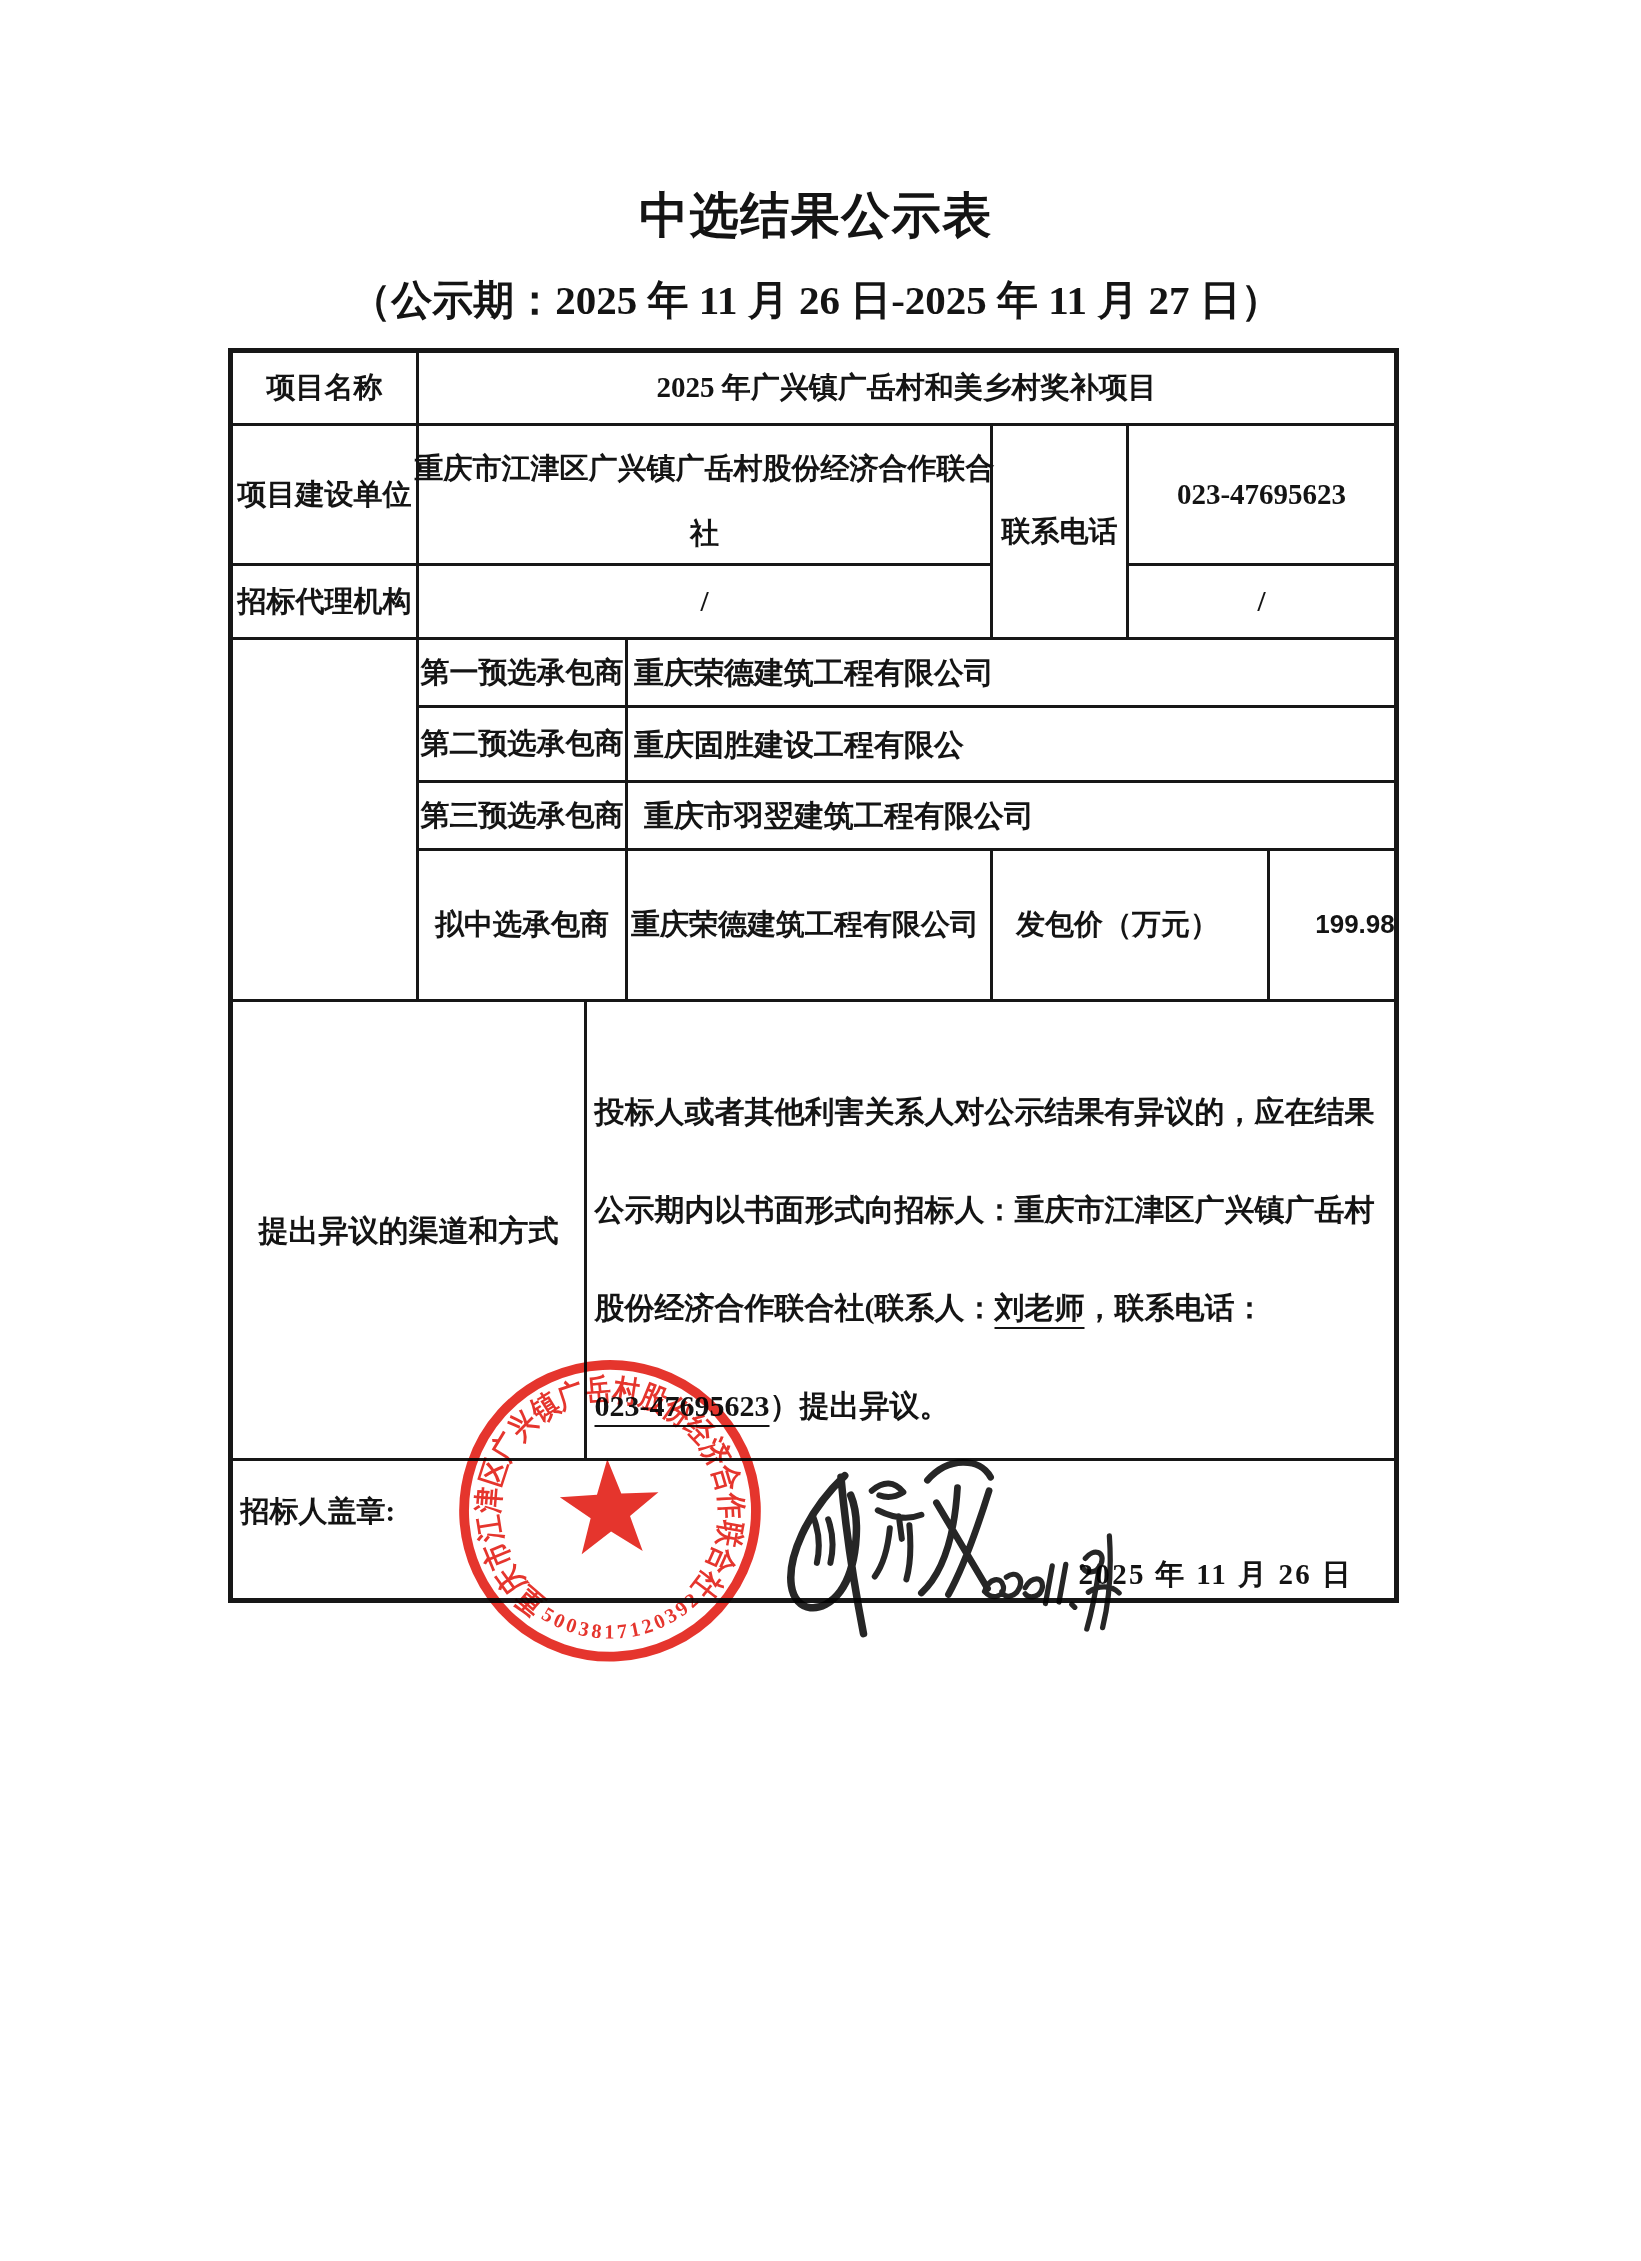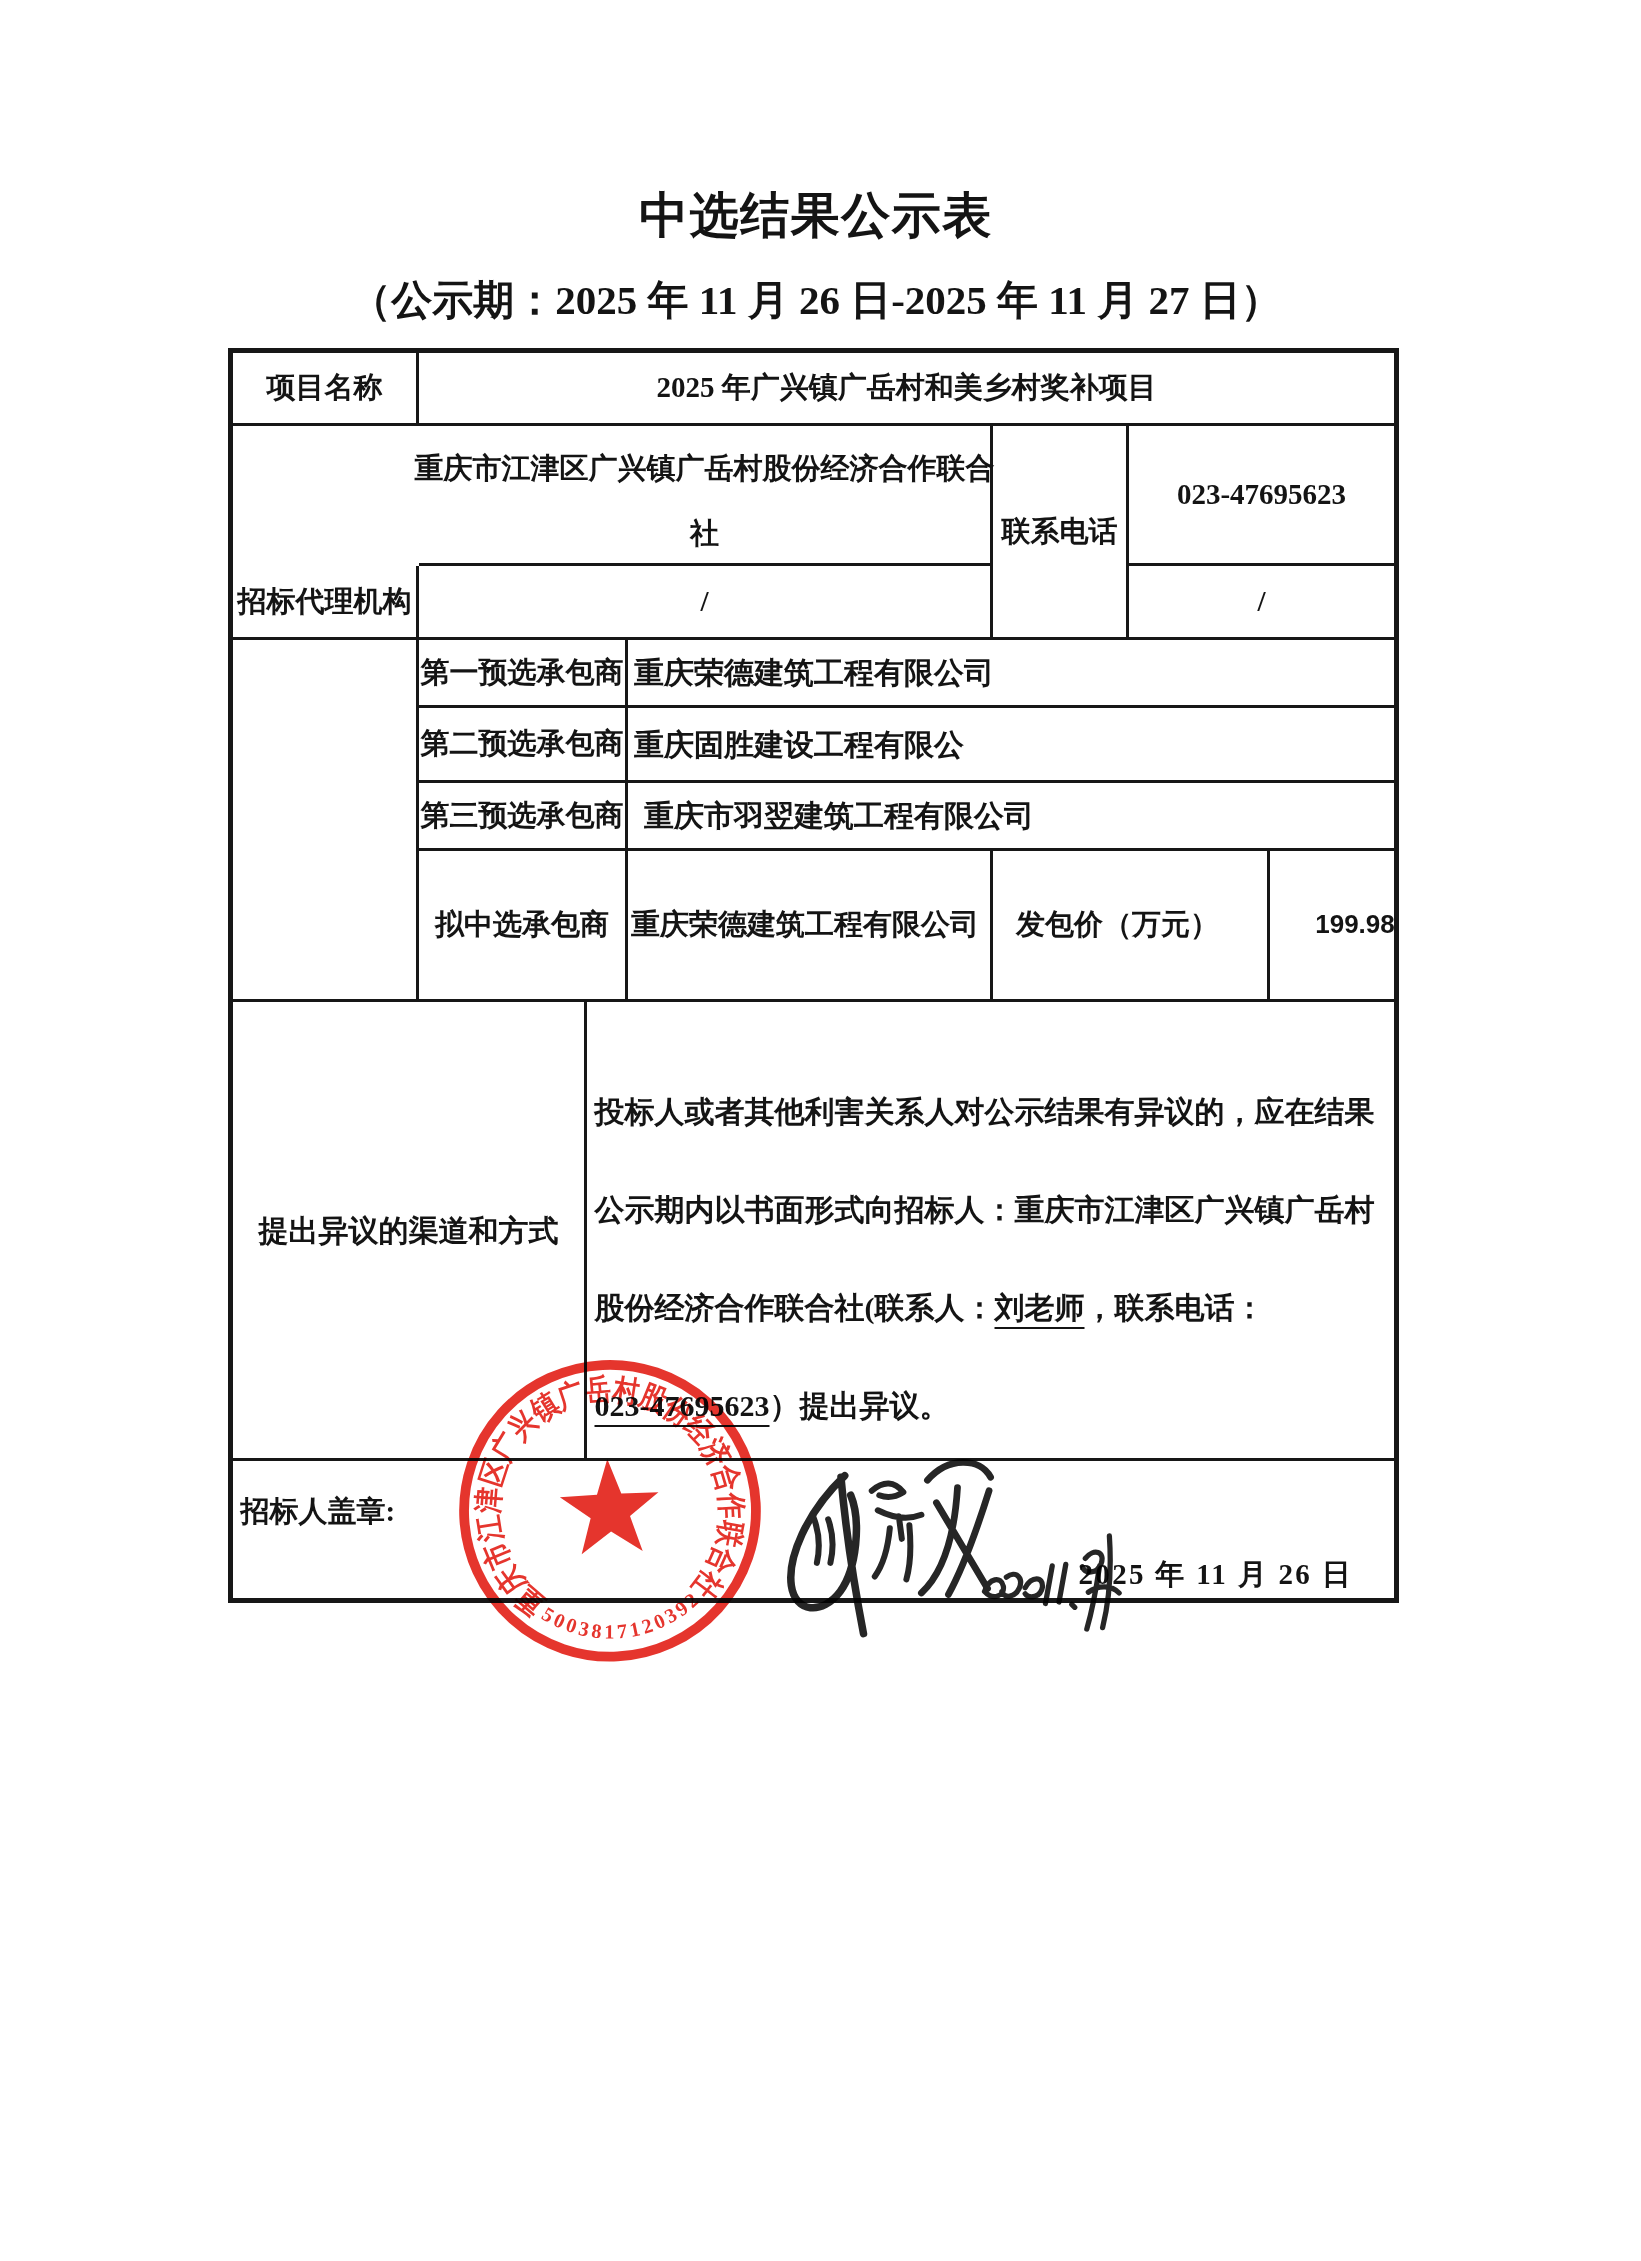--- a/index.html
+++ b/index.html
@@ -61,20 +61,21 @@
 <div class="page">
 
   <div class="doc-title">中选结果公示表</div>
   <div class="doc-subtitle">（公示期：2025 年 11 月 26 日-2025 年 11 月 27 日）</div>
 
   <div class="tbl">
 
     <div class="cell" style="grid-column:1/2;grid-row:1/2;">项目名称</div>
     <div class="cell nr" style="grid-column:2/8;grid-row:1/2;">2025 年广兴镇广岳村和美乡村奖补项目</div>
 
+    <div class="cell" style="grid-column:1/2;grid-row:2/3;">项目建设单位</div>
     <div class="cell owner-cell" style="grid-column:2/5;grid-row:2/3;">
       <div>重庆市江津区广兴镇广岳村股份经济合作联合</div>
       <div>社</div>
     </div>
     <div class="cell" style="grid-column:5/6;grid-row:2/4;">联系电话</div>
     <div class="cell nr" style="grid-column:6/8;grid-row:2/3;">023-47695623</div>
 
     <div class="cell" style="grid-column:1/2;grid-row:3/4;">招标代理机构</div>
     <div class="cell" style="grid-column:2/5;grid-row:3/4;">/</div>
     <div class="cell nr" style="grid-column:6/8;grid-row:3/4;">/</div>

